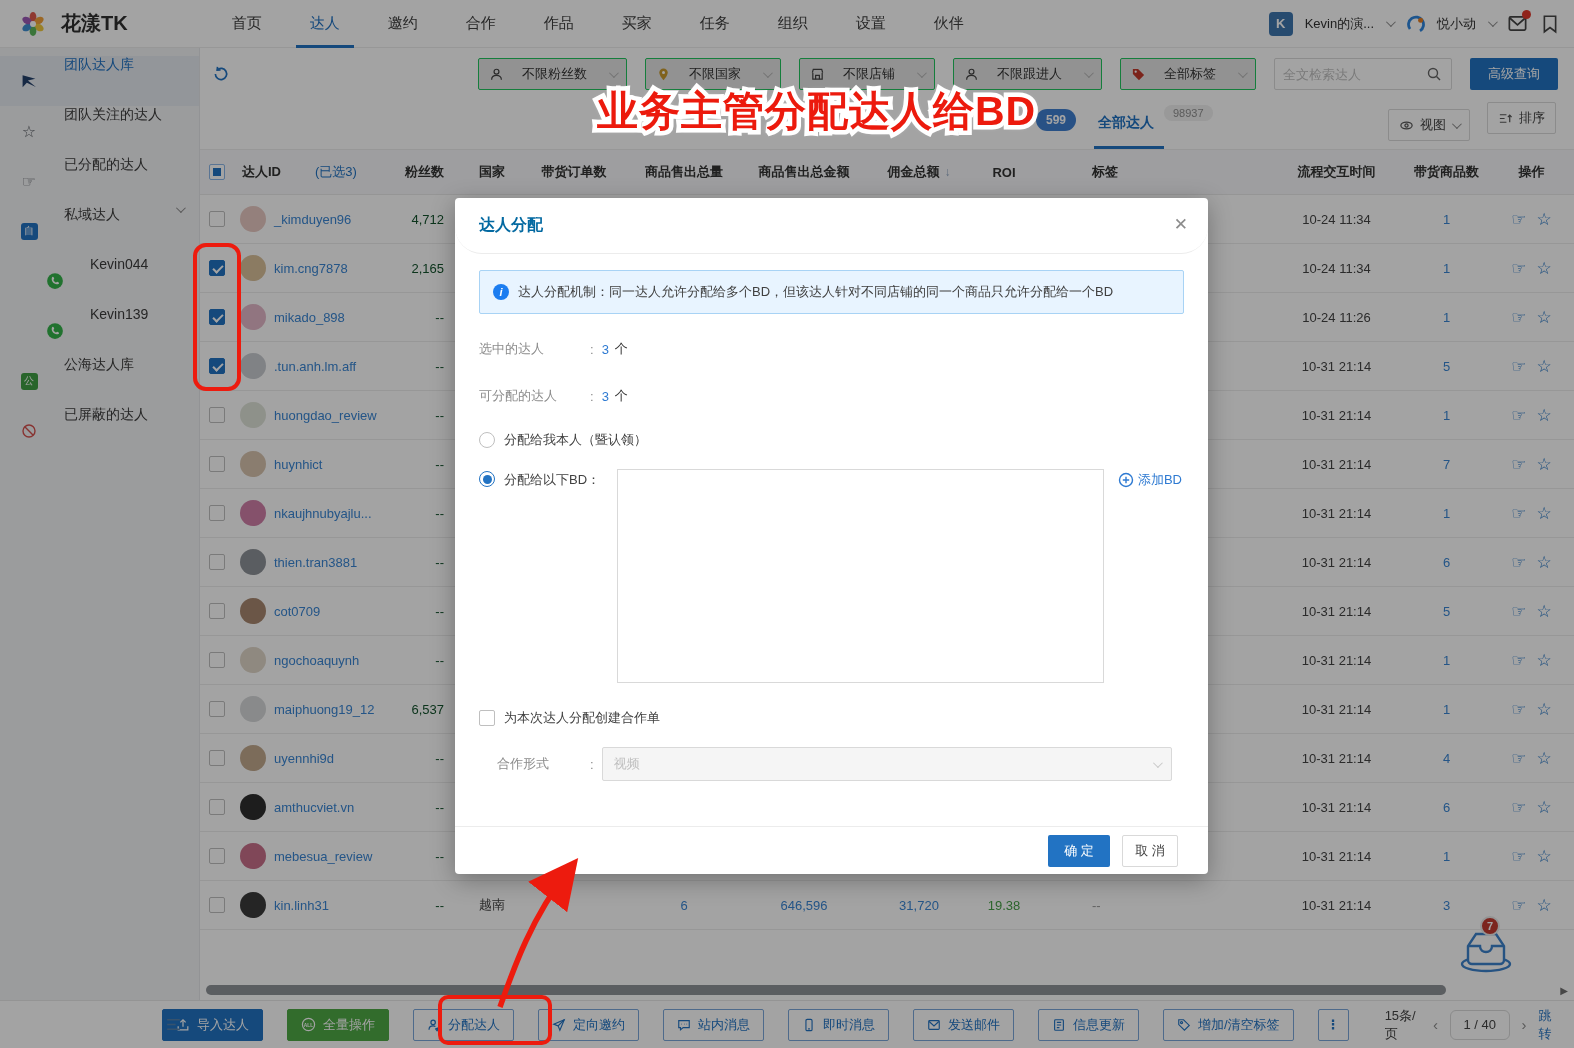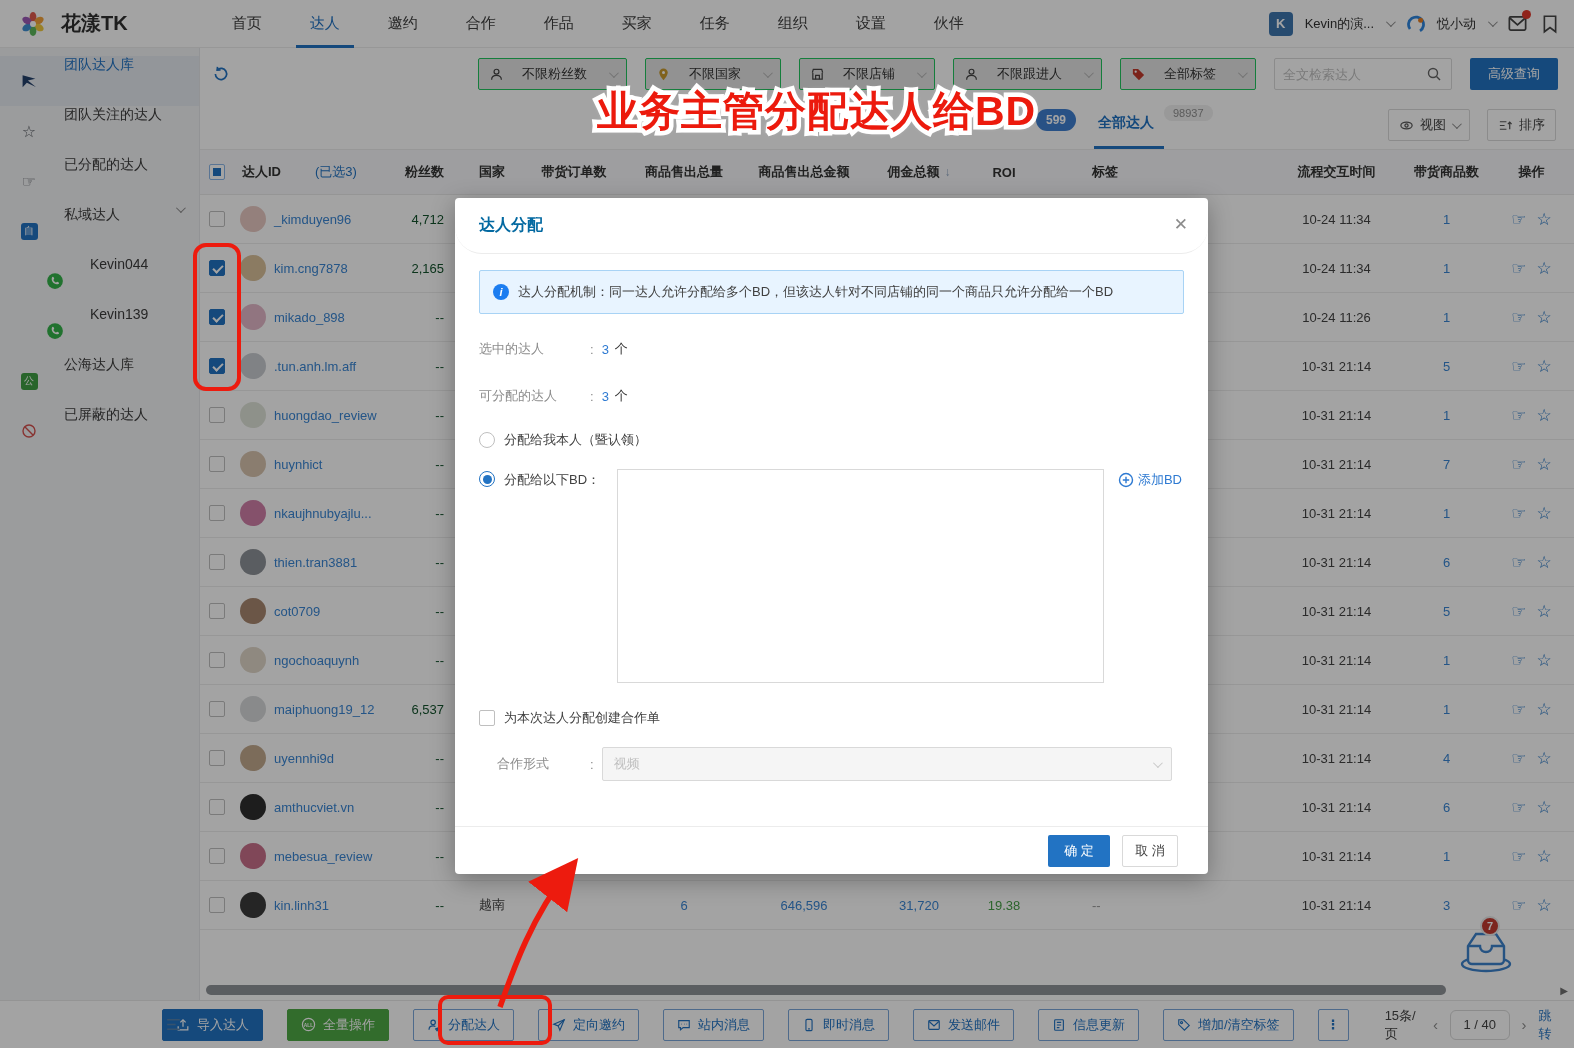--- a/index.html
+++ b/index.html
@@ -43,21 +43,21 @@
   .search-btn { width:34px; height:100%; display:flex; align-items:center; justify-content:center; color:#666; cursor:pointer; }
   .btn-adv { width:88px; height:32px; background:#2273c3; color:#fff; border:0; border-radius:2px; font-size:13px; font-family:inherit; cursor:pointer; }
 
   
   .tabrow { height:50px; position:relative; border-bottom:1px solid #ededed; }
   .pill-599 { position:absolute; left:836px; top:9px; height:22px; padding:0 10px; border-radius:11px; background:#3f7fd0; color:#fff; font-size:12px; font-weight:700; display:flex; align-items:center; }
   .tab-all { position:absolute; left:898px; top:14px; font-size:14px; color:#2273c3; font-weight:600; cursor:pointer; }
   .tab-underline { position:absolute; left:894px; bottom:0; width:70px; height:3px; background:#2273c3; }
   .tab-count { position:absolute; left:964px; top:5px; background:#efefef; color:#8f8f8f; font-size:11px; padding:2px 9px; border-radius:10px; }
   .btn-view { position:absolute; right:104px; top:9px; }
-  .btn-sort { position:absolute; right:18px; top:9px; }
+  .btn-sort { position:absolute; right:18px; top:2px; }
   .mini-btn { height:32px; border:1px solid #d9d9d9; border-radius:2px; background:#fff; display:flex; align-items:center; gap:6px; padding:0 10px; color:#444; font-size:13px; cursor:pointer; }
 
   
   .thead { height:45px; background:#f7f8fa; border-bottom:1px solid #e9e9e9; display:flex; align-items:center; font-weight:700; color:#333; }
   .tr { height:49px; border-bottom:1px solid #ededed; display:flex; align-items:center; }
   .td,.th { flex:0 0 auto; display:flex; align-items:center; }
   .c-check  { width:34px; justify-content:center; }
   .c-id     { width:150px; gap:8px; }
   .c-fans   { width:60px; justify-content:flex-end; color:#14532d; }
   .c-country{ width:75px; padding-left:35px; color:#444; }

